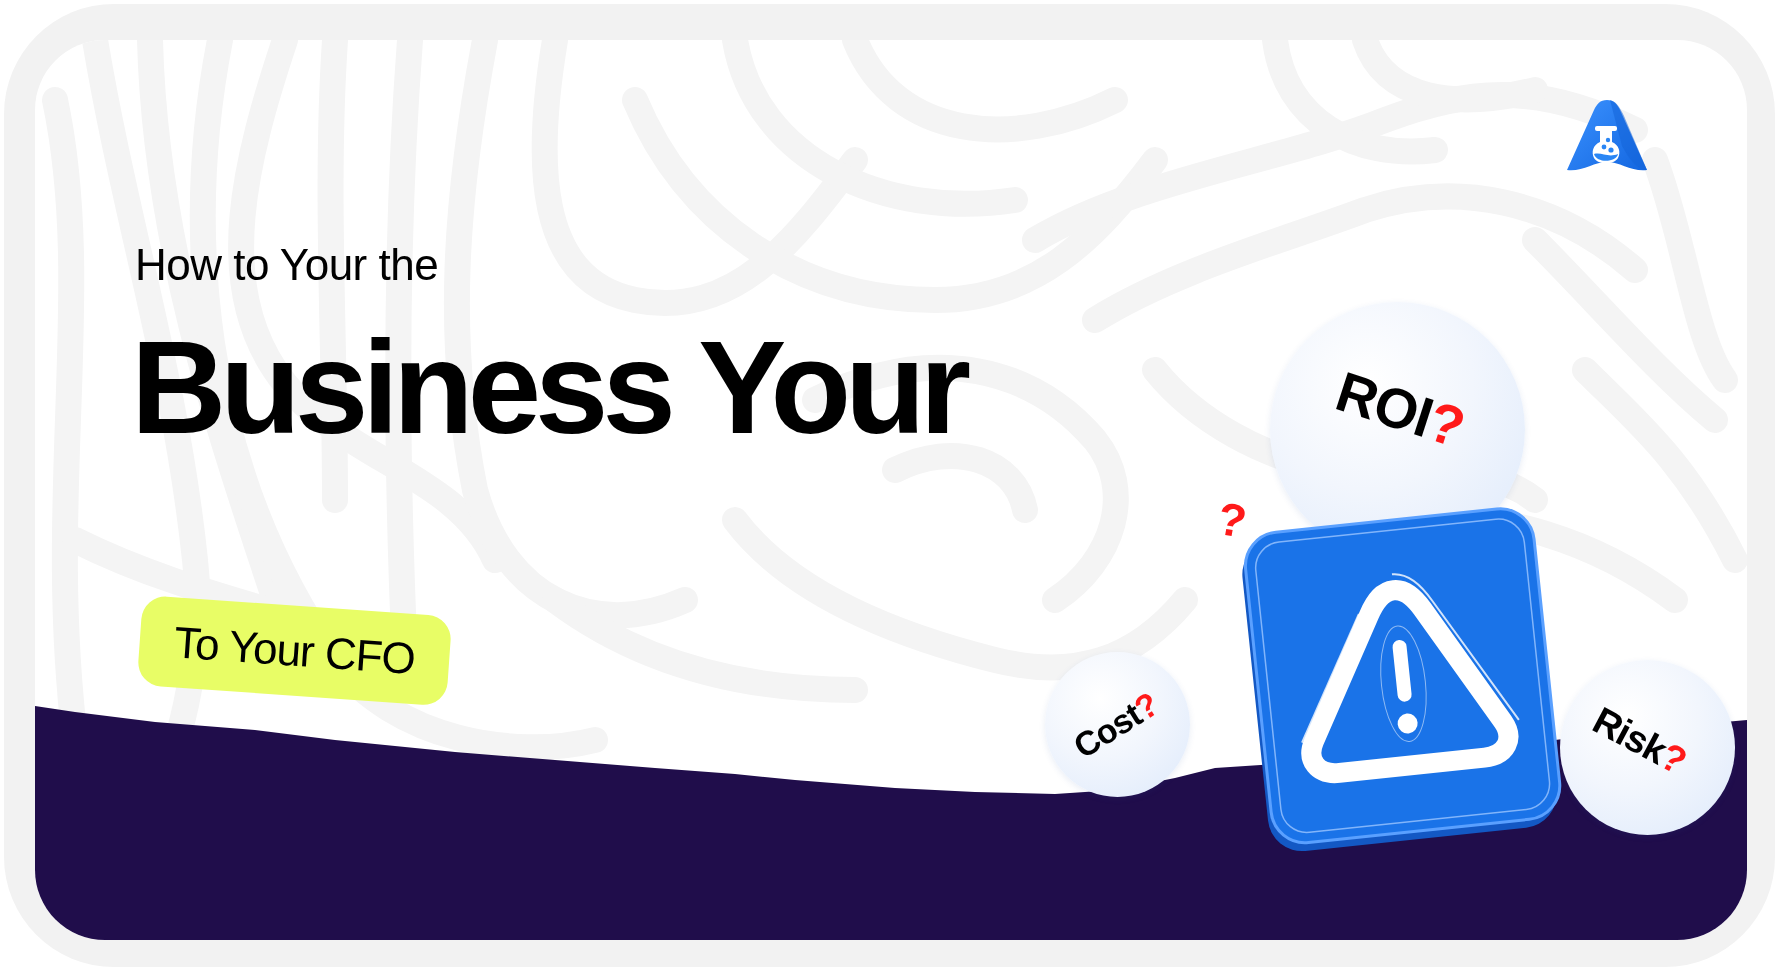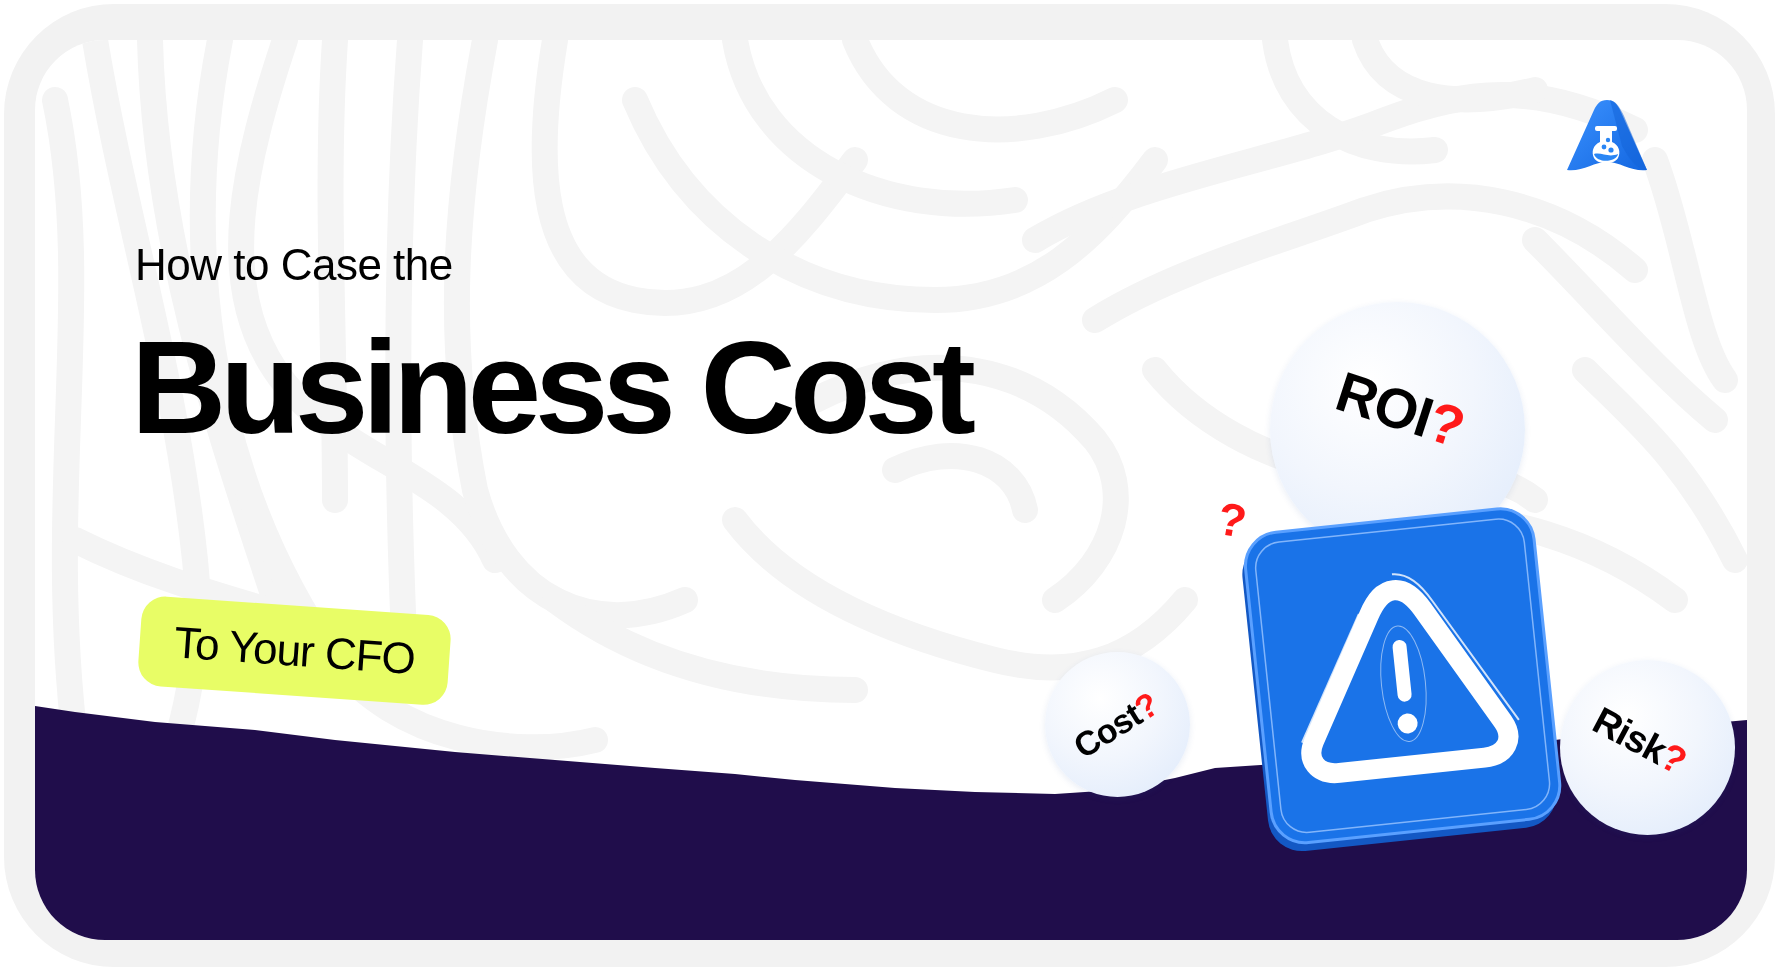--- a/index.html
+++ b/index.html
@@ -102,22 +102,22 @@
     <path d="M40 500 C120 540, 200 560, 300 590"></path>
     <path d="M1120 330 C1160 380, 1230 420, 1300 430 C1380 440, 1450 420, 1500 460"></path>
     <path d="M1380 480 C1460 470, 1560 500, 1640 560"></path>
     <path d="M1620 120 C1650 200, 1660 300, 1690 340"></path>
   </svg>
 
   <svg class="wave" viewBox="0 0 1712 900">
     <path d="M0 666 L40 672 L120 682 L220 690 L300 700 L420 712 L520 720 L620 728 L700 734 L760 740 L860 748 L940 752 L1020 754 L1080 750 L1140 738 L1180 728 L1240 724 L1400 714 L1520 700 L1600 690 L1712 680 L1712 900 L0 900 Z" fill="#200d4b"></path>
   </svg>
 
-  <div class="subtitle">How to Case the</div>
-  <div class="headline h1">Business Cost</div>
+  <div class="subtitle">How to Your the</div>
+  <div class="headline h1">Business Your</div>
 
   <div class="pill">
     <span>To Your CFO</span>
   </div>
 
   <svg class="logo" viewBox="0 0 90 90">
     <defs>
       <linearGradient id="lg1" x1="0" y1="0" x2="1" y2="1">
         <stop offset="0" stop-color="#3b92ff"></stop>
         <stop offset="1" stop-color="#1366e0"></stop>

